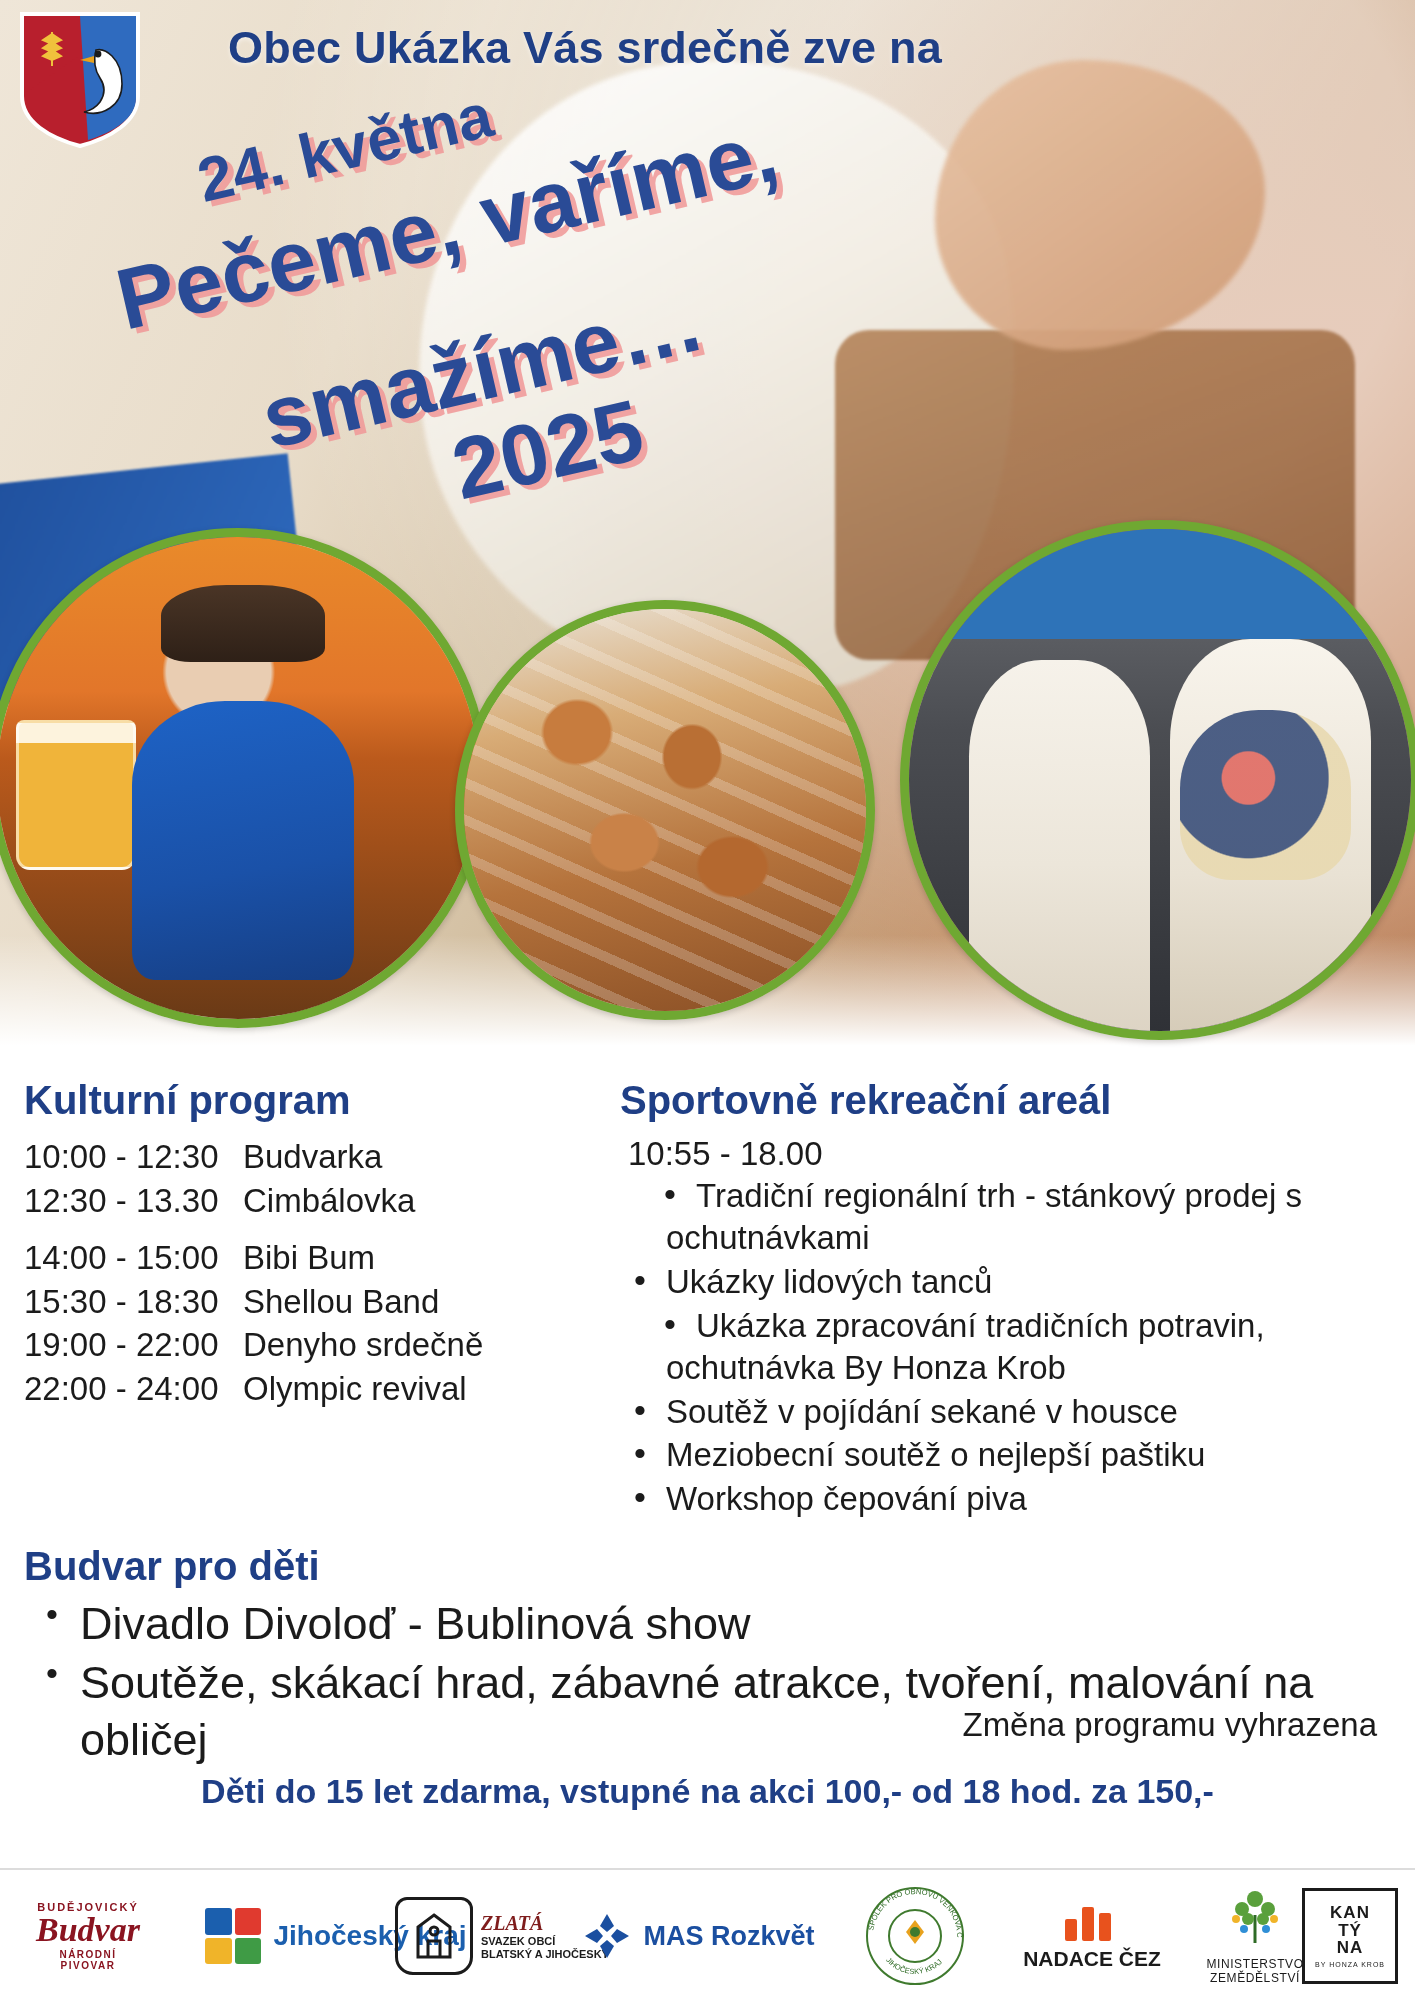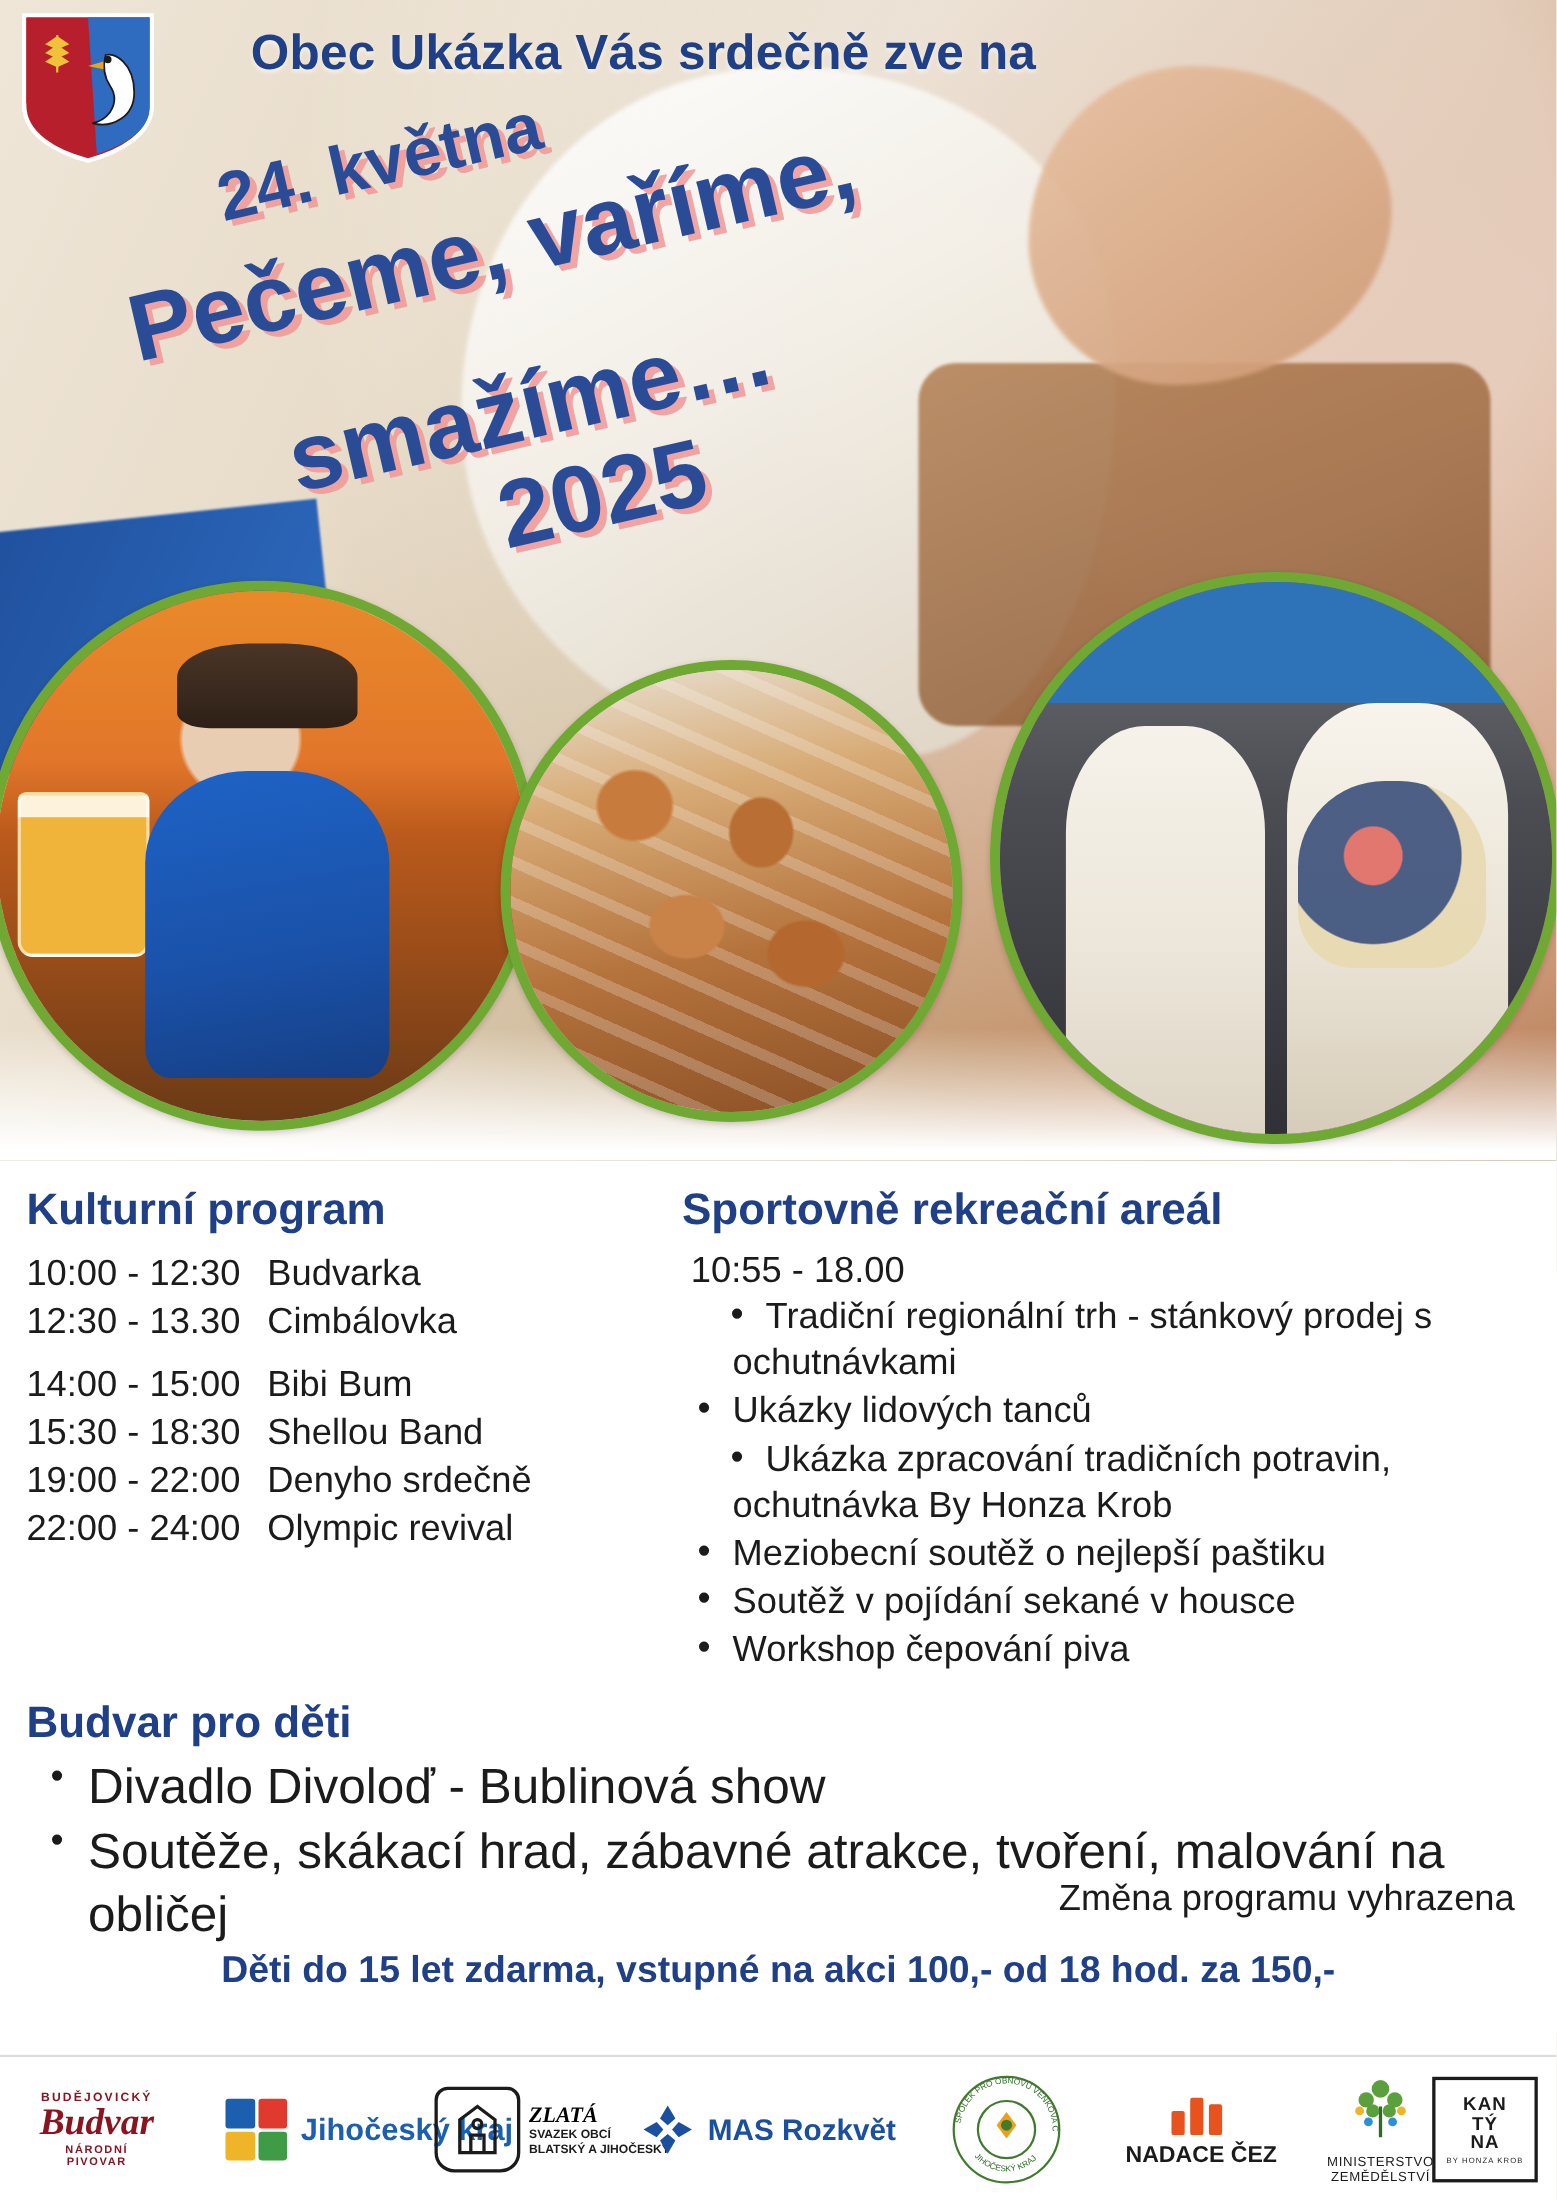--- a/index.html
+++ b/index.html
@@ -328,21 +328,21 @@
   .jk-a { background: #1b5fae; }
   .jk-b { background: #e03a2f; }
   .jk-c { background: #f0b429; }
   .jk-d { background: #3f9b45; }
   .sp-jk .jk-text { font-size: 28px; font-weight: bold; color: #1b5fae; white-space: nowrap; }
 
   .sp-zlate { left: 392px; width: 220px; flex-direction: row; gap: 8px; }
   .zl-seal { width: 78px; height: 78px; border: 3px solid #1b1b1b; border-radius: 12px 12px 18px 18px; display:flex; align-items:center; justify-content:center; }
   .zl-seal svg { width: 54px; height: 54px; }
   .zl-text { font-size: 11px; font-weight: bold; color: #1b1b1b; line-height: 1.15; text-align: left; }
-  .zl-text .big { font-size: 20px; color: #000000; font-family: "Liberation Serif", serif; font-style: italic; }
+  .zl-text .big { font-size: 20px; color: #7f1d1d; font-family: "Liberation Serif", serif; font-style: italic; }
 
   .sp-mas { left: 568px; width: 260px; flex-direction: row; gap: 10px; }
   .mas-mark { width: 52px; height: 52px; }
   .sp-mas .mas-text { font-size: 27px; font-weight: bold; color: #1b4fa0; white-space: nowrap; }
 
   .sp-spolek { left: 840px; width: 150px; }
   .spolek-ring { position: relative; width: 104px; height: 104px; }
   .spolek-ring svg { width: 104px; height: 104px; }
 
   .sp-cez { left: 1002px; width: 180px; }
@@ -447,22 +447,22 @@
       </div>
     </div>
 
     <div class="col-right">
       <h2 class="sec">Sportovně rekreační areál</h2>
       <div class="hours">10:55 - 18.00</div>
       <ul class="bul">
         <li class="indent-text">Tradiční regionální trh - stánkový prodej s ochutnávkami</li>
         <li>Ukázky lidových tanců</li>
         <li class="indent-text">Ukázka zpracování tradičních potravin, ochutnávka By Honza Krob</li>
+        <li>Soutěž v pojídání sekané v housce</li>
         <li>Meziobecní soutěž o nejlepší paštiku</li>
-        <li>Soutěž v pojídání sekané v housce</li>
         <li>Workshop čepování piva</li>
       </ul>
     </div>
 
     <div class="kids">
       <h2 class="sec">Budvar pro děti</h2>
       <ul class="bul kids-list">
         <li>Divadlo Divoloď - Bublinová show</li>
         <li>Soutěže, skákací hrad, zábavné atrakce, tvoření, malování na obličej</li>
       </ul>

